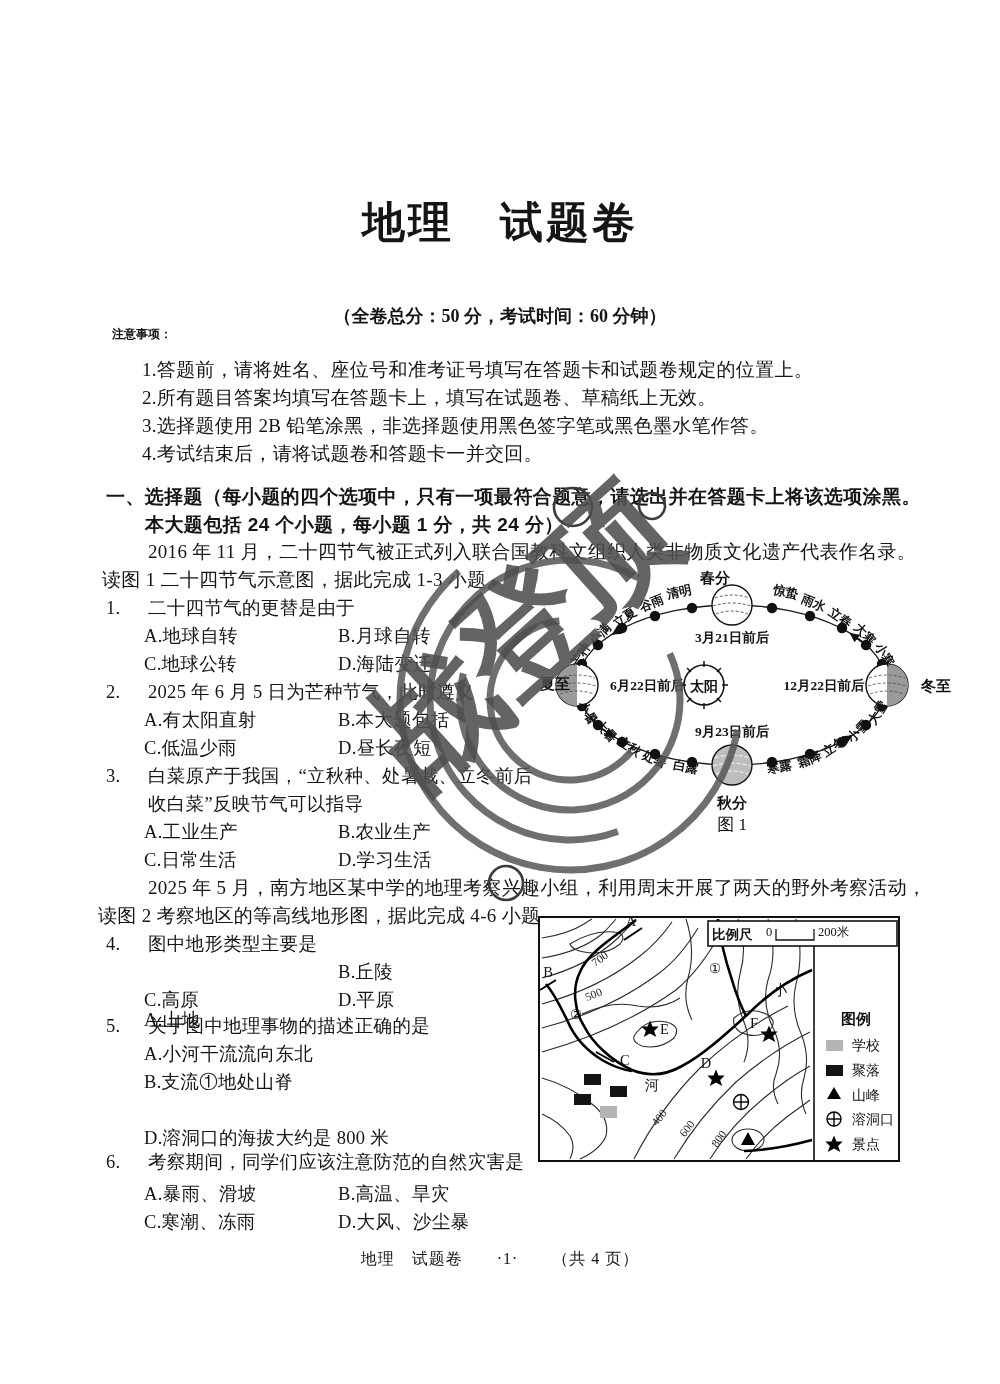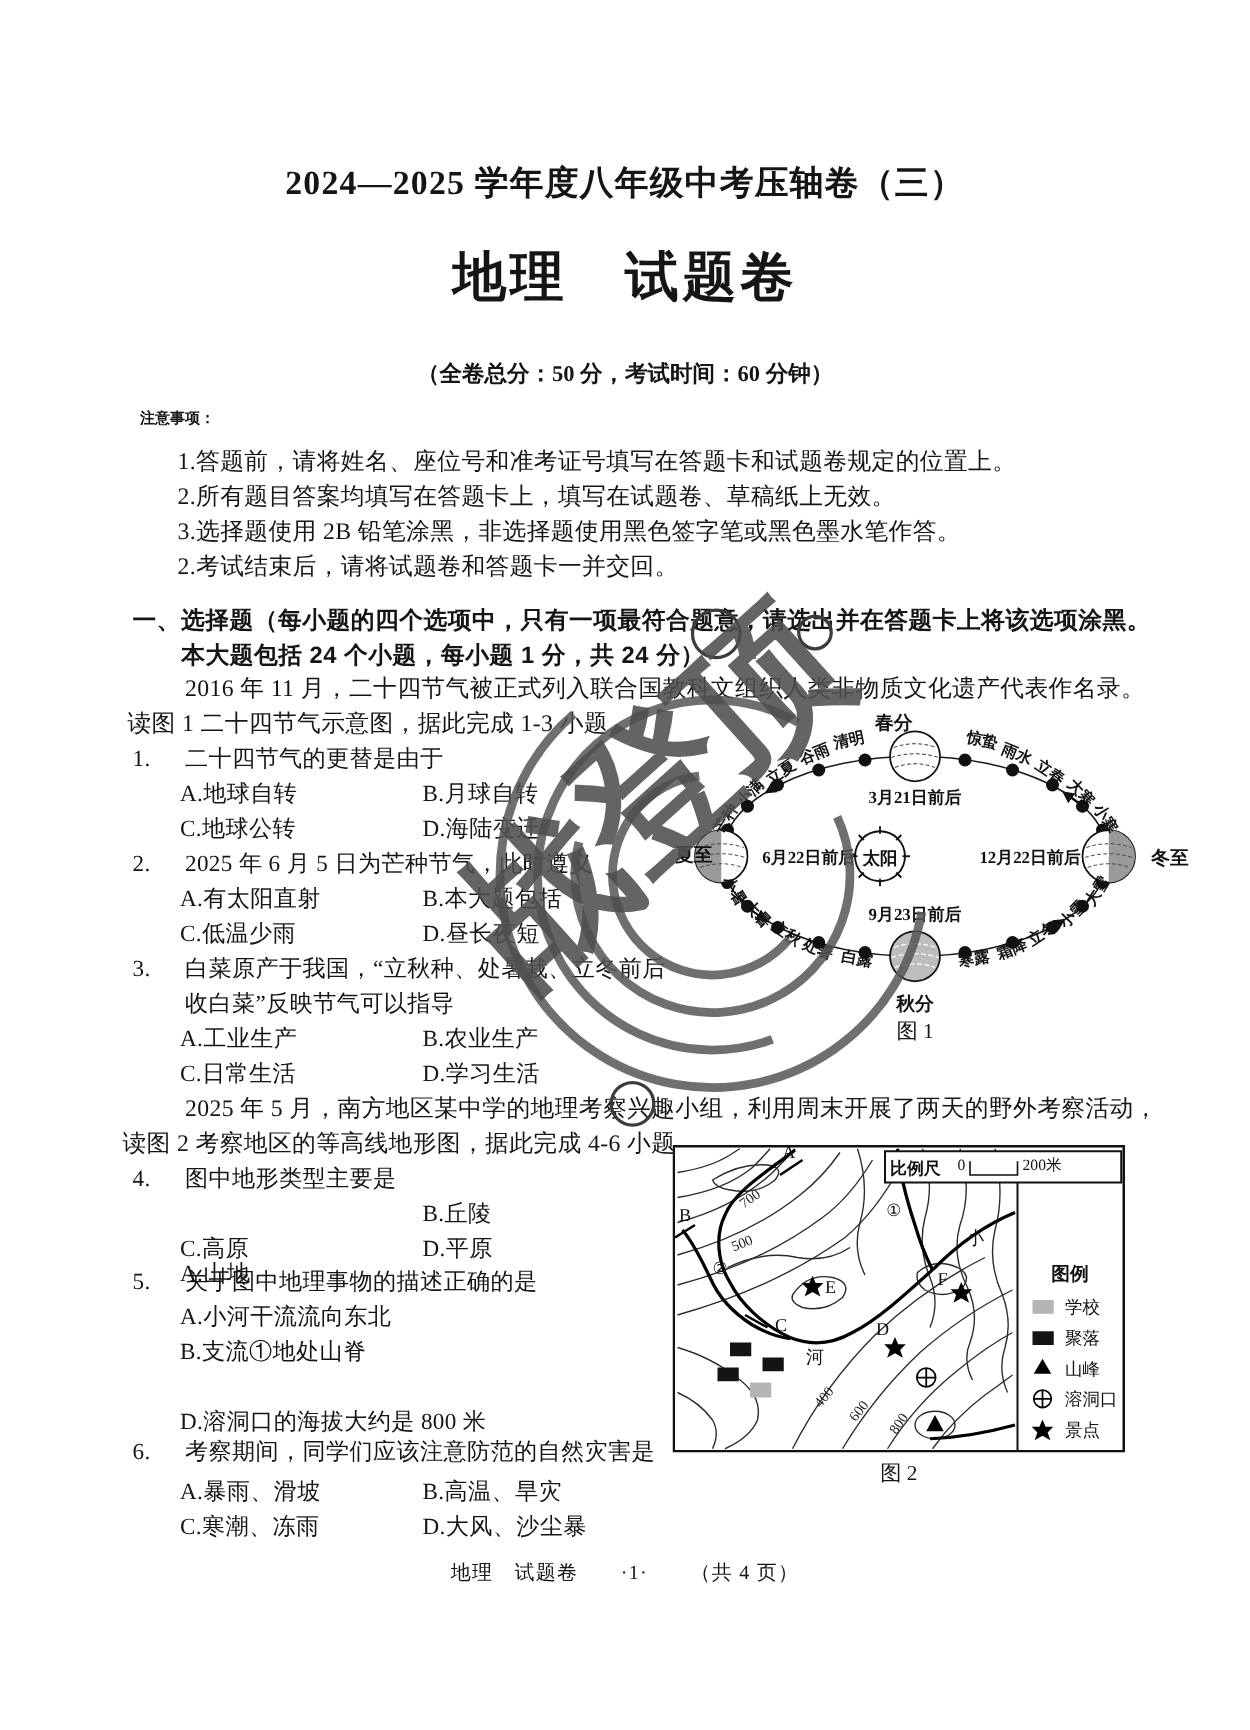--- a/index.html
+++ b/index.html
@@ -20,29 +20,28 @@
   .fig{position:absolute;}
   svg{overflow:visible;}
   .wm{position:absolute;left:0;top:0;z-index:20;pointer-events:none;}
   .figcap{font-size:17px;text-align:center;}
 </style>
 </head>
 <body>
 
 <div class="page">
 
-  <div class="tl song center t1" style="top:131px">2024—2025 学年度八年级中考压轴卷（三）</div>
   <div class="tl song center t2" style="top:198px">地理　试题卷</div>
-  <div class="tl song center t3" style="top:289px">（全卷总分：50 分，考试时间：60 分钟）</div>
+  <div class="tl song center t3" style="top:306px">（全卷总分：50 分，考试时间：60 分钟）</div>
 
   <div class="tl hei nh" style="left:112px;top:328px">注意事项：</div>
   <div class="tl song bd" style="left:142px;top:359px">1.答题前，请将姓名、座位号和准考证号填写在答题卡和试题卷规定的位置上。</div>
   <div class="tl song bd" style="left:142px;top:387px">2.所有题目答案均填写在答题卡上，填写在试题卷、草稿纸上无效。</div>
   <div class="tl song bd" style="left:142px;top:415px">3.选择题使用 2B 铅笔涂黑，非选择题使用黑色签字笔或黑色墨水笔作答。</div>
-  <div class="tl song bd" style="left:142px;top:443px">2.考试结束后，请将试题卷和答题卡一并交回。</div>
+  <div class="tl song bd" style="left:142px;top:443px">4.考试结束后，请将试题卷和答题卡一并交回。</div>
 
   <div class="tl hei sec" style="left:106px;top:486px">一、选择题（每小题的四个选项中，只有一项最符合题意，请选出并在答题卡上将该选项涂黑。</div>
   <div class="tl hei sec" style="left:145px;top:514px">本大题包括 24 个小题，每小题 1 分，共 24 分）</div>
 
   <div class="tl song bd" style="left:148px;top:541px">2016 年 11 月，二十四节气被正式列入联合国教科文组织人类非物质文化遗产代表作名录。</div>
   <div class="tl song bd" style="left:102px;top:569px">读图 1 二十四节气示意图，据此完成 1-3 小题。</div>
 
   <div class="tl song q" style="left:106px;top:598px">1.</div>
   <div class="tl song q" style="left:148px;top:598px">二十四节气的更替是由于</div>
   <div class="tl song q" style="left:144px;top:626px">A.地球自转</div>
@@ -305,21 +304,20 @@
         <g stroke="#000" stroke-width="1.4" fill="none">
           <circle cx="296" cy="203" r="7"></circle>
             <line x1="289" y1="203" x2="303" y2="203"></line>
             <line x1="296" y1="196" x2="296" y2="210"></line>
         </g>
         <text x="314" y="208" font-size="14" fill="#111">溶洞口</text>
         <path transform="translate(296,228)" d="M0,-8.5 L2.5,-2.6 L8.6,-2.6 L4.1,2 L6.3,8.1 L0,4.5 L-6.3,8.1 L-4.1,2 L-8.6,-2.6 L-2.5,-2.6 Z" fill="#000"></path>
         <text x="314" y="233" font-size="14" fill="#111">景点</text>
       </g>
     </svg>
-    <div class="figcap song" style="width:362px">图  2</div>
   </div>
 
   <div class="tl song center ft" style="top:1250px">地理　试题卷　　·1·　　（共 4 页）</div>
 
   <svg class="wm" width="1000" height="1384" viewBox="0 0 1000 1384">
     <g fill="none" stroke="#565656" stroke-opacity="0.85">
       <circle cx="570" cy="700" r="80" stroke-width="7" stroke-dasharray="310 193" transform="rotate(40 570 700)"></circle>
       <circle cx="570" cy="700" r="110" stroke-width="7" stroke-dasharray="420 271" transform="rotate(-25 570 700)"></circle>
       <circle cx="570" cy="700" r="140" stroke-width="7" stroke-dasharray="560 320" transform="rotate(70 570 700)"></circle>
       <circle cx="570" cy="700" r="170" stroke-width="7" stroke-dasharray="650 418" transform="rotate(10 570 700)"></circle>

